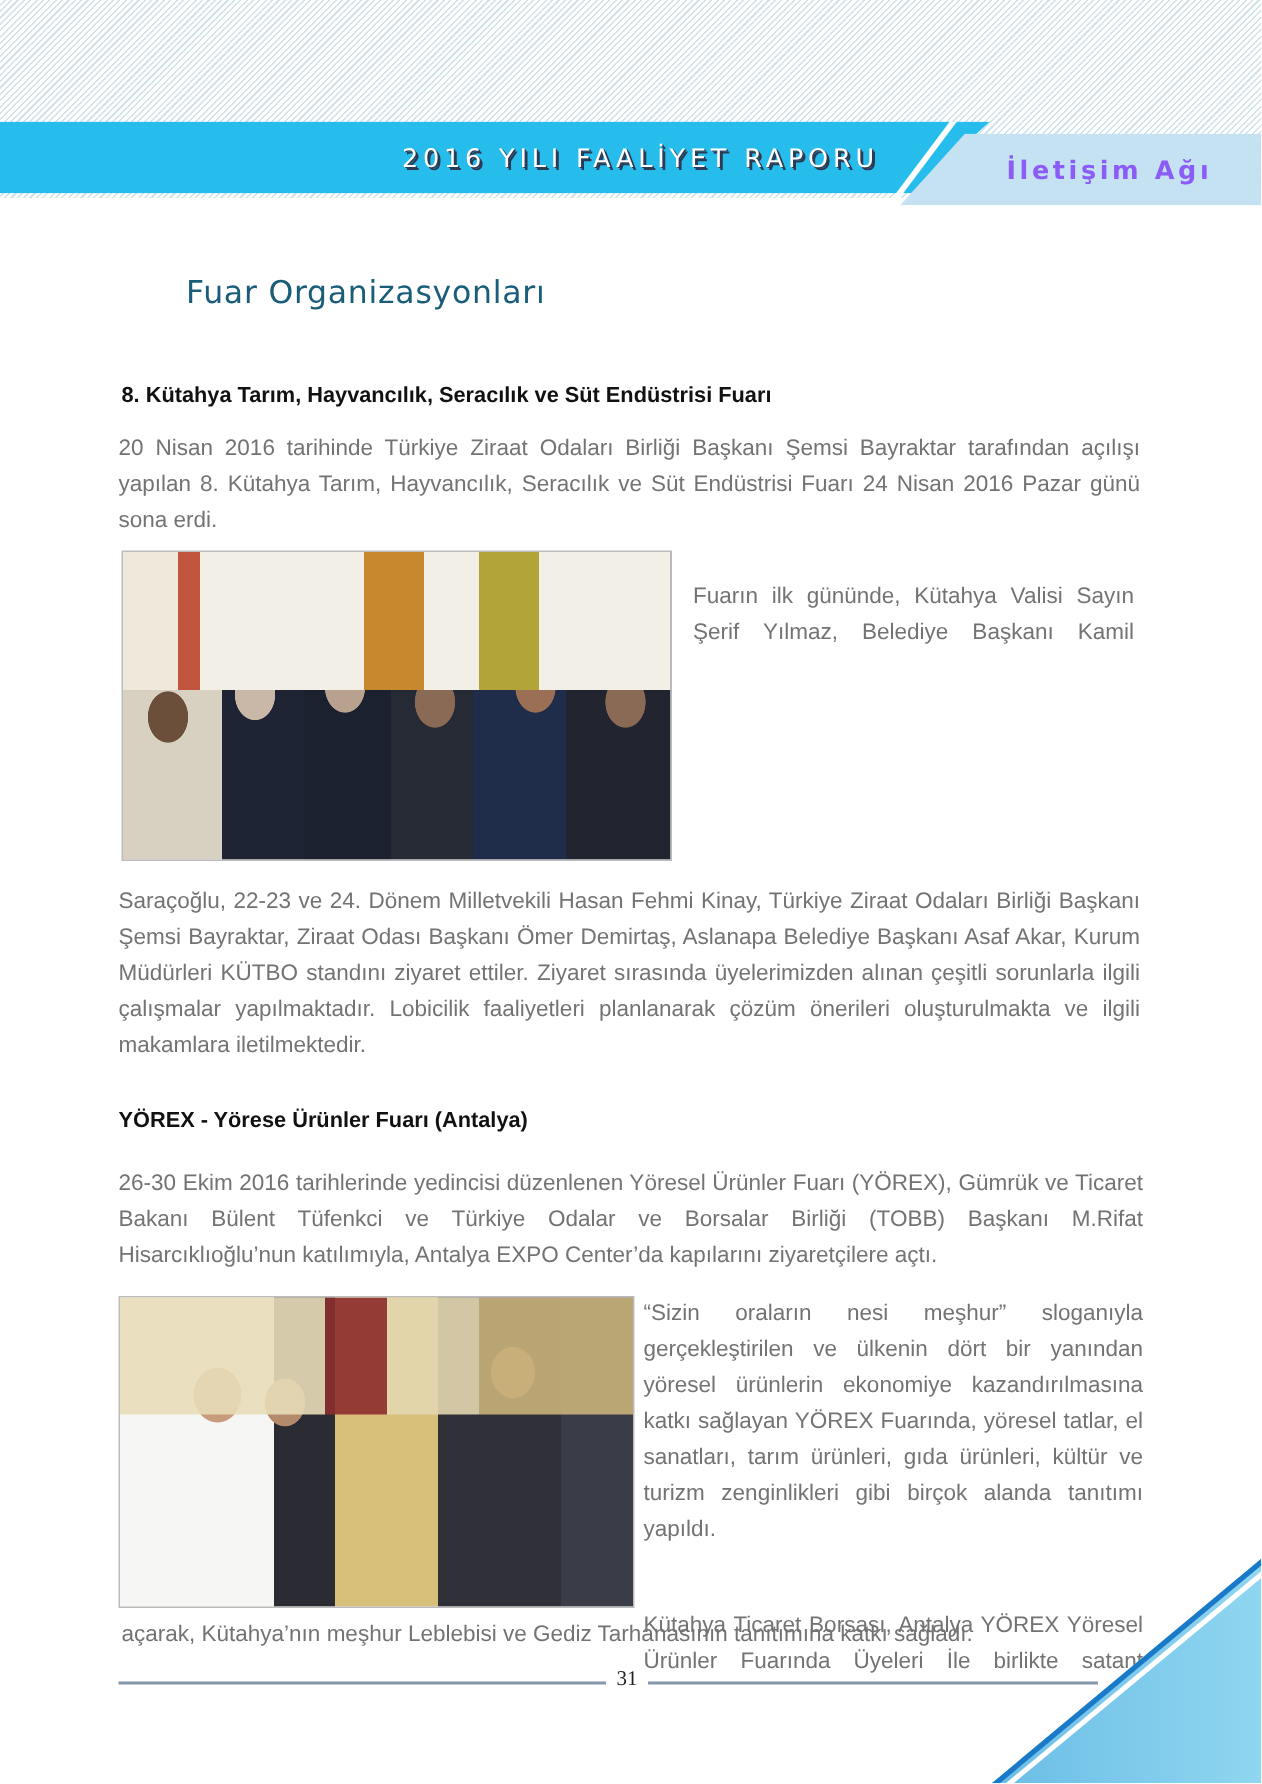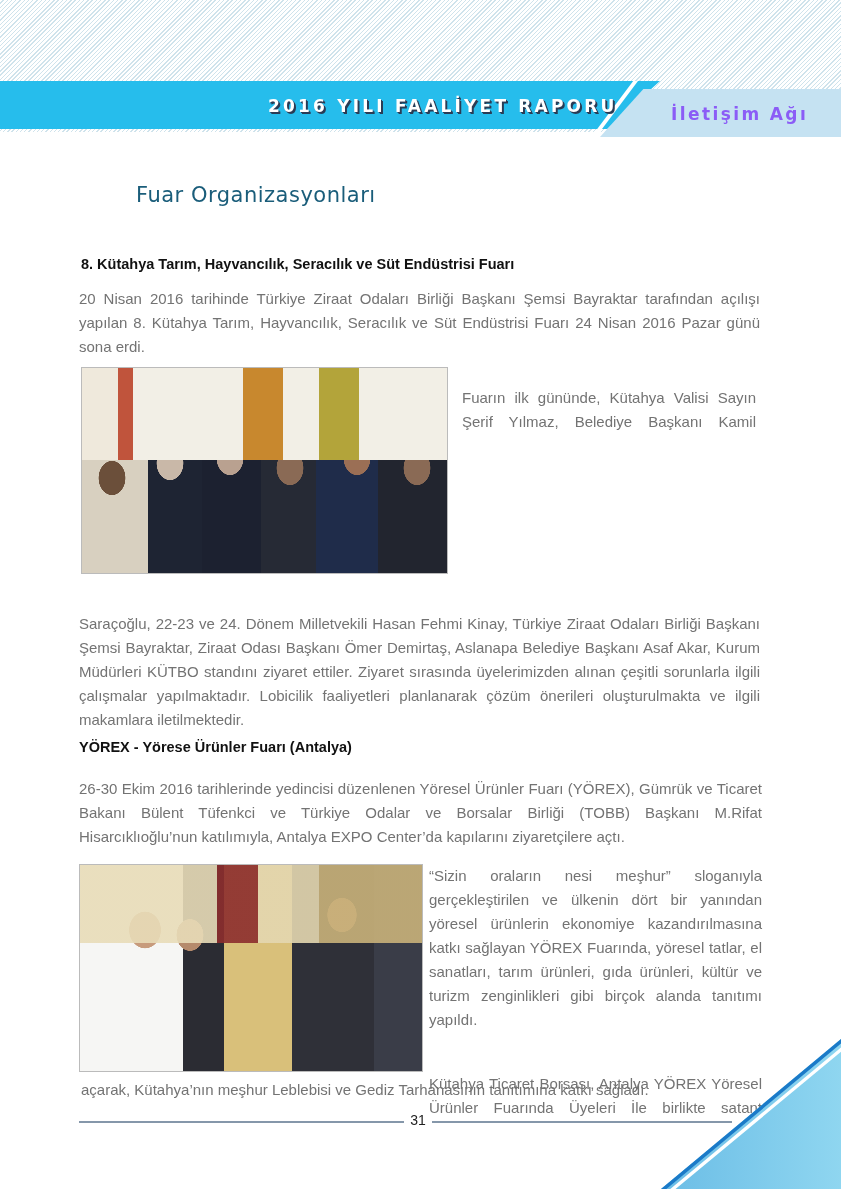--- a/index.html
+++ b/index.html
@@ -20,32 +20,32 @@
     background: #c5e2f2;
     clip-path: polygon(18% 0, 100% 0, 100% 100%, 0 100%);
   }
   .band-white-gap {
     position: absolute; left: 590px; top: 81px; width: 60px; height: 56px;
     background: #ffffff;
     clip-path: polygon(72% 0, 80% 0, 10% 100%, 2% 100%);
   }
   .header-title {
     position: absolute; left: 268px; top: 96px;
-    font-family: "DejaVu Sans", sans-serif; font-weight: bold; font-size: 17px;
+    font-family: "DejaVu Sans", sans-serif; font-weight: normal; font-size: 17px;
     letter-spacing: 3.2px; color: #ffffff;
     text-shadow: 1px 1px 0 #2a3c55, 2px 2px 0 #2a3c55;
   }
   .header-section {
     position: absolute; left: 671px; top: 104px;
     font-family: "DejaVu Sans", sans-serif; font-weight: bold; font-size: 17px;
     letter-spacing: 2.4px; color: #8b5cf6;
   }
 
   .page-title {
-    position: absolute; left: 136px; top: 183px;
+    position: absolute; left: 124px; top: 183px;
     font-family: "DejaVu Sans", sans-serif; font-size: 21px; color: #1a5d7a;
     letter-spacing: 0.5px;
   }
   .h2 {
     position: absolute; font-family: "Liberation Sans", sans-serif; font-weight: bold;
     font-size: 14.5px; color: #111;
   }
   .para {
     position: absolute; font-family: "Liberation Sans", sans-serif; font-size: 15px;
     line-height: 24px; text-align: justify; color: #737373;
@@ -84,21 +84,21 @@
     content: ""; position: absolute; left: 0; top: 0; width: 100%; height: 38%;
     background: linear-gradient(90deg, #e8dcb8 0 40%, #8c2d2d 40% 52%, #e4d7b0 52% 70%, #c9b27a 70% 100%);
     opacity: 0.9;
   }
 
   .footer-line {
     position: absolute; top: 1121px; height: 2px; background: #8597aa;
   }
   .page-number {
     position: absolute; left: 408px; top: 1112px; width: 20px; text-align: center;
-    font-family: Liberation Sans, sans-serif; font-size: 14px; color: #222;
+    font-family: Liberation Serif, serif; font-size: 14px; color: #222;
   }
   .corner-tri {
     position: absolute; right: 0; bottom: 0; width: 180px; height: 150px;
     background: linear-gradient(90deg, #6bbde6 0%, #8fd6f0 100%);
     clip-path: polygon(100% 0, 100% 100%, 0 100%);
   }
   .corner-stripe-dark {
     position: absolute; right: 0; bottom: 0; width: 180px; height: 150px;
     background: #1a7ac8;
     clip-path: polygon(100% 0, 100% 3%, 3% 100%, 0 100%);
@@ -126,21 +126,21 @@
 <div class="para" style="left:79px; top:287px; width:681px;">
   <p class="last">20 Nisan 2016 tarihinde Türkiye Ziraat Odaları Birliği Başkanı Şemsi Bayraktar tarafından açılışı yapılan 8. Kütahya Tarım, Hayvancılık, Seracılık ve Süt Endüstrisi Fuarı 24 Nisan 2016 Pazar günü sona erdi.</p>
 </div>
 
 <div class="photo photo1" title="KÜTBO standında fuar ziyaretçileri ile grup fotoğrafı"></div>
 
 <div class="para" style="left:462px; top:362px; width:294px;">
   <p style="margin-top:24px; text-align-last: justify;">Fuarın ilk gününde, Kütahya Valisi Sayın Şerif Yılmaz, Belediye Başkanı Kamil</p>
 </div>
 
-<div class="para" style="left:79px; top:612px; width:681px;">
+<div class="para" style="left:79px; top:589px; width:681px;">
   <p class="last">Saraçoğlu, 22-23 ve 24. Dönem Milletvekili Hasan Fehmi Kinay, Türkiye Ziraat Odaları Birliği Başkanı Şemsi Bayraktar, Ziraat Odası Başkanı Ömer Demirtaş, Aslanapa Belediye Başkanı Asaf Akar, Kurum Müdürleri KÜTBO standını ziyaret ettiler. Ziyaret sırasında üyelerimizden alınan çeşitli sorunlarla ilgili çalışmalar yapılmaktadır. Lobicilik faaliyetleri planlanarak çözüm önerileri oluşturulmakta ve ilgili makamlara iletilmektedir.</p>
 </div>
 
 <div class="h2" style="left:79px; top:739px;">YÖREX - Yörese Ürünler Fuarı (Antalya)</div>
 
 <div class="para" style="left:79px; top:777px; width:683px;">
   <p class="last">26-30 Ekim 2016 tarihlerinde yedincisi düzenlenen Yöresel Ürünler Fuarı (YÖREX), Gümrük ve Ticaret Bakanı Bülent Tüfenkci ve Türkiye Odalar ve Borsalar Birliği (TOBB) Başkanı M.Rifat Hisarcıklıoğlu’nun katılımıyla, Antalya EXPO Center’da kapılarını ziyaretçilere açtı.</p>
 </div>
 
 <div class="photo photo2" title="YÖREX fuarında stant ziyareti"></div>

